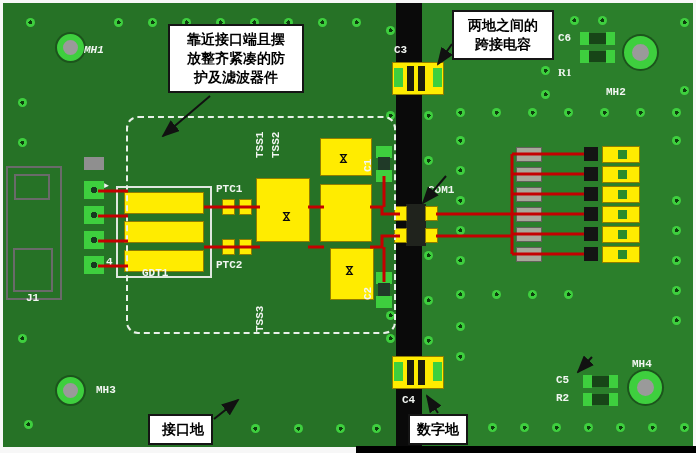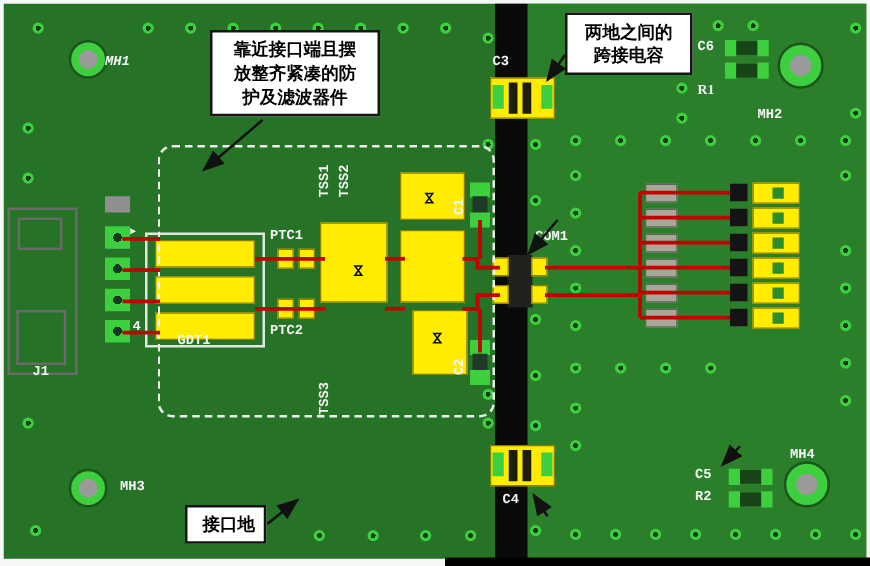--- a/index.html
+++ b/index.html
@@ -276,16 +276,17 @@
   <span class="silk" style="left:556px;top:374px;">C5</span>
   <span class="silk" style="left:556px;top:392px;">R2</span>
   <span class="silk" style="left:106px;top:256px;">4</span>
   <span class="silk" style="left:104px;top:181px;font-size:8px;">►</span>
 
   <div class="co" style="left:452px;top:10px;width:84px;">两地之间的
 跨接电容</div>
   <div class="co" style="left:168px;top:24px;width:118px;">靠近接口端且摆
 放整齐紧凑的防
 护及滤波器件</div>
-  <div class="co" style="left:148px;top:404px;padding-left:12px;">接口地</div>
+  <div class="co" style="left:148px;top:414px;padding-left:12px;">接口地</div>
+  <div class="co" style="left:408px;top:414px;">数字地</div>
 
   <div class="edgestrip"></div>
 </div>
 
 </body></html>

